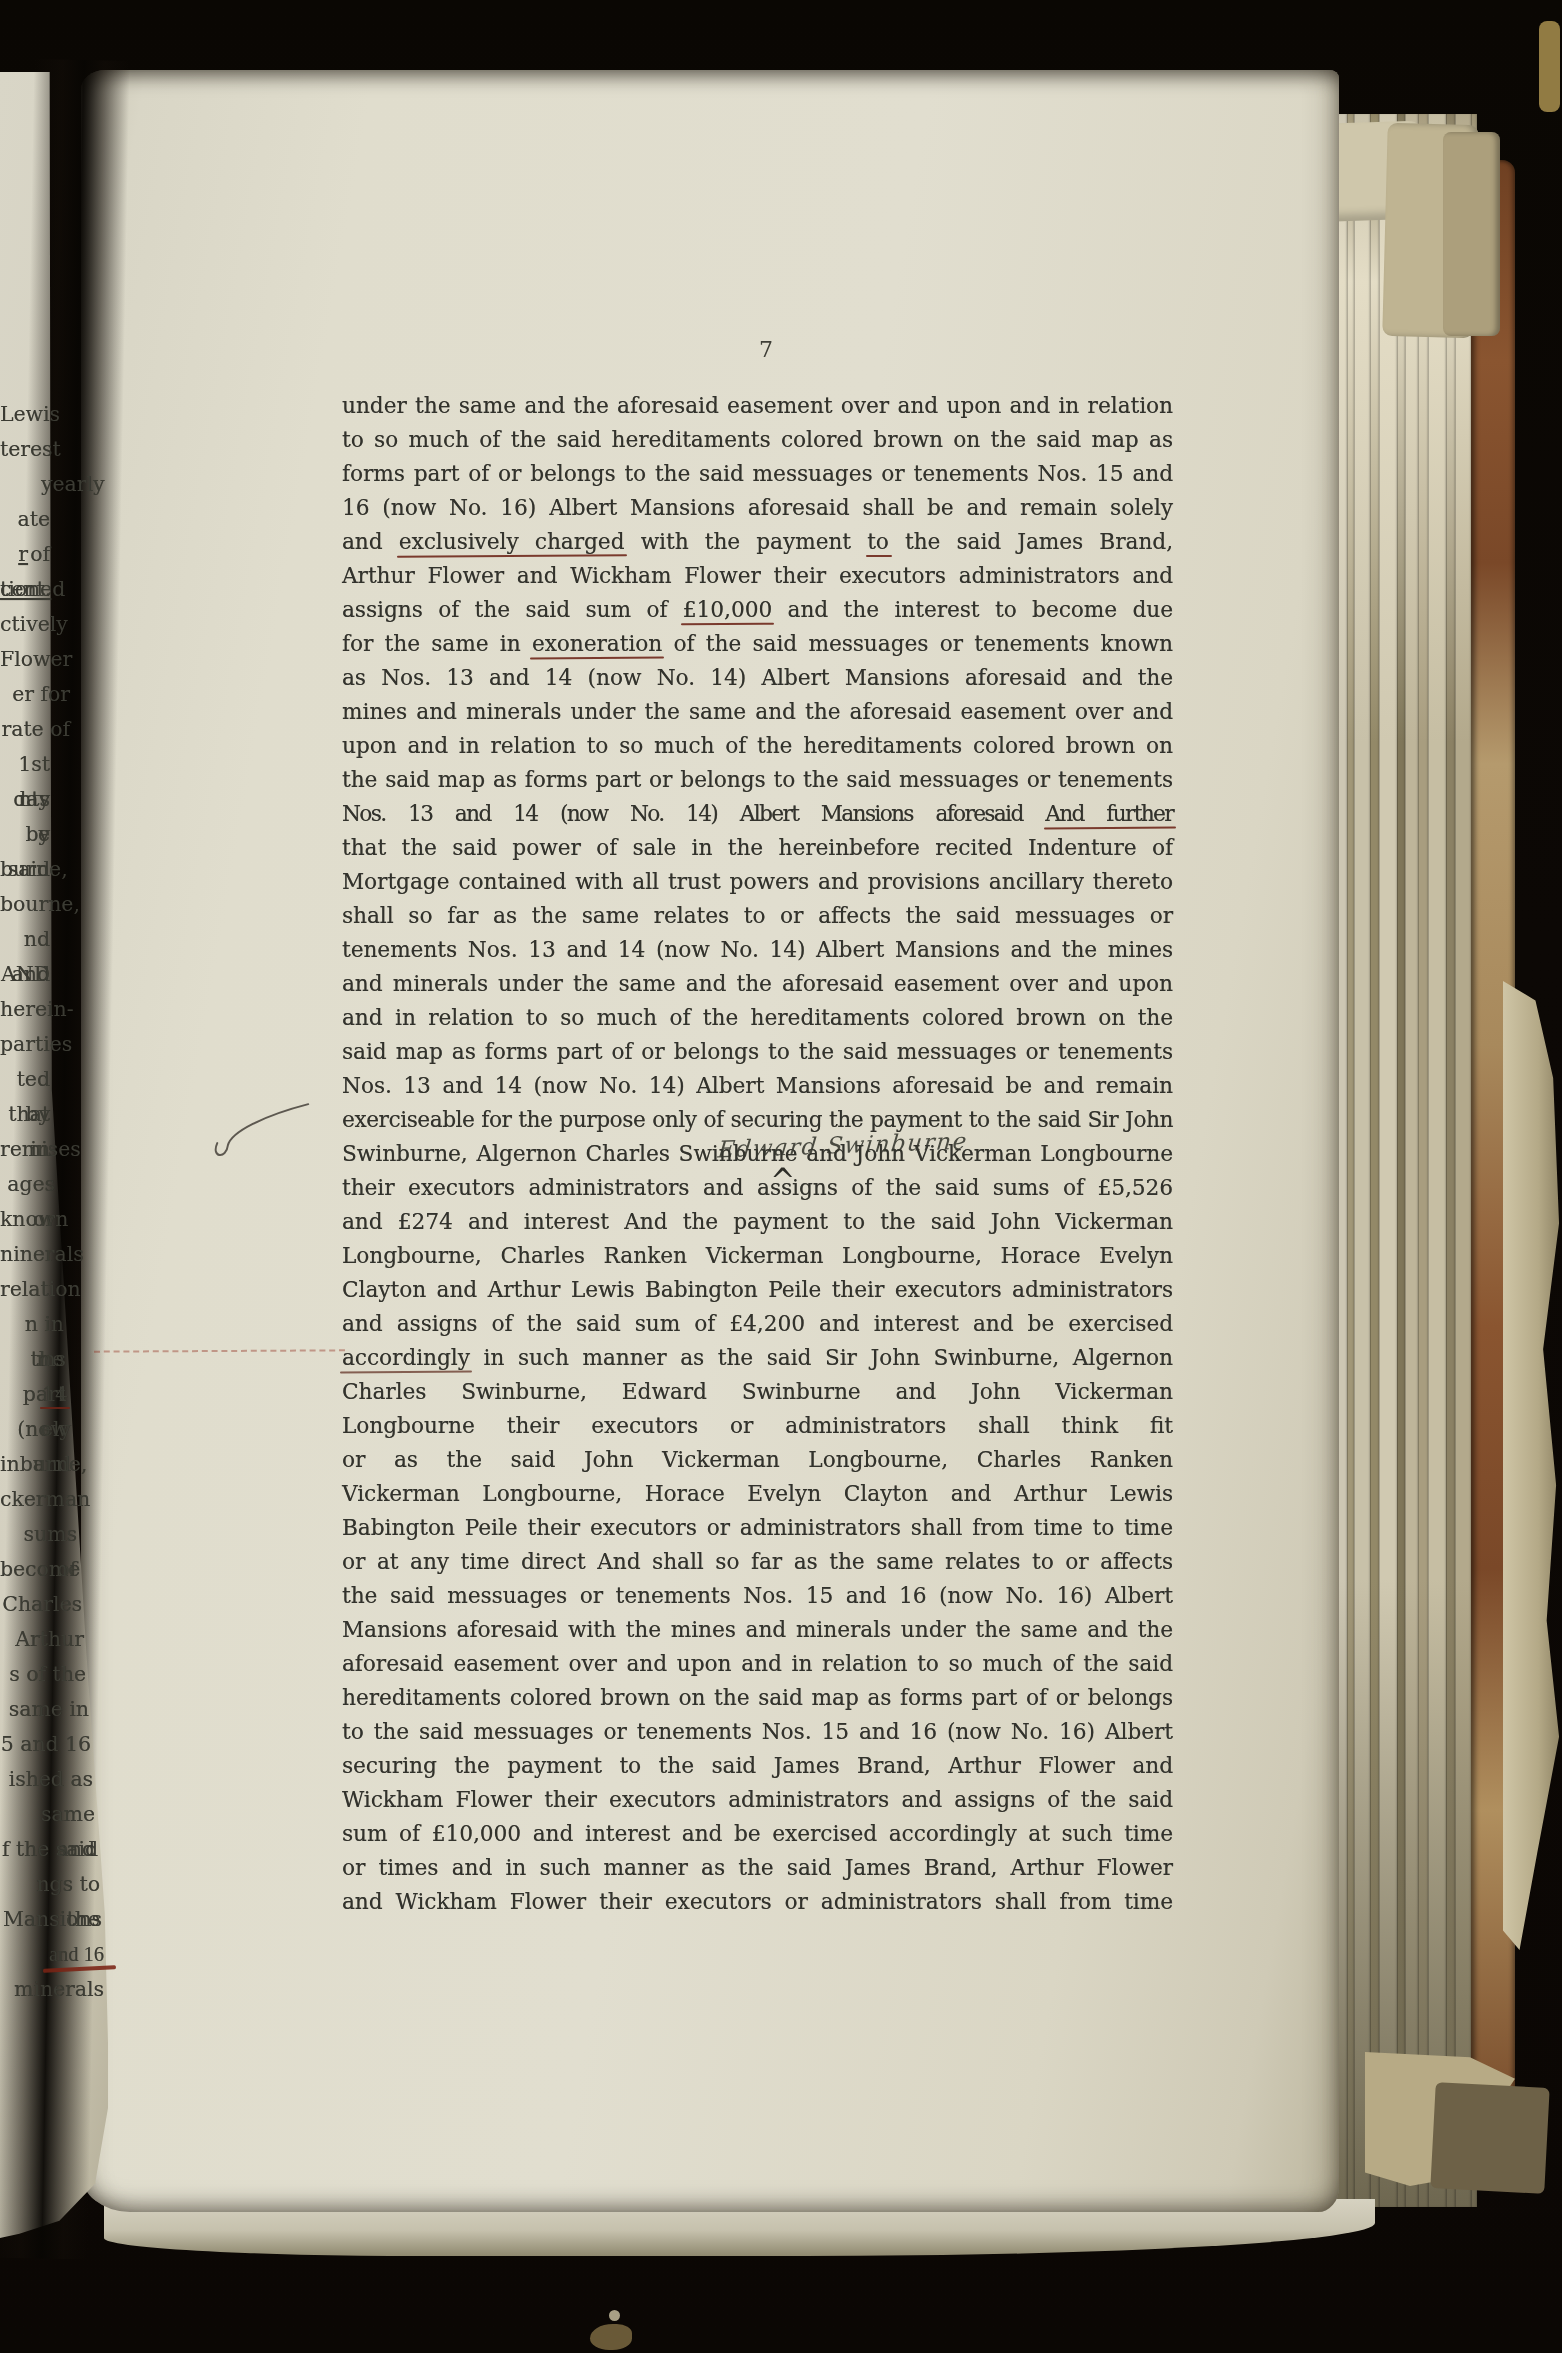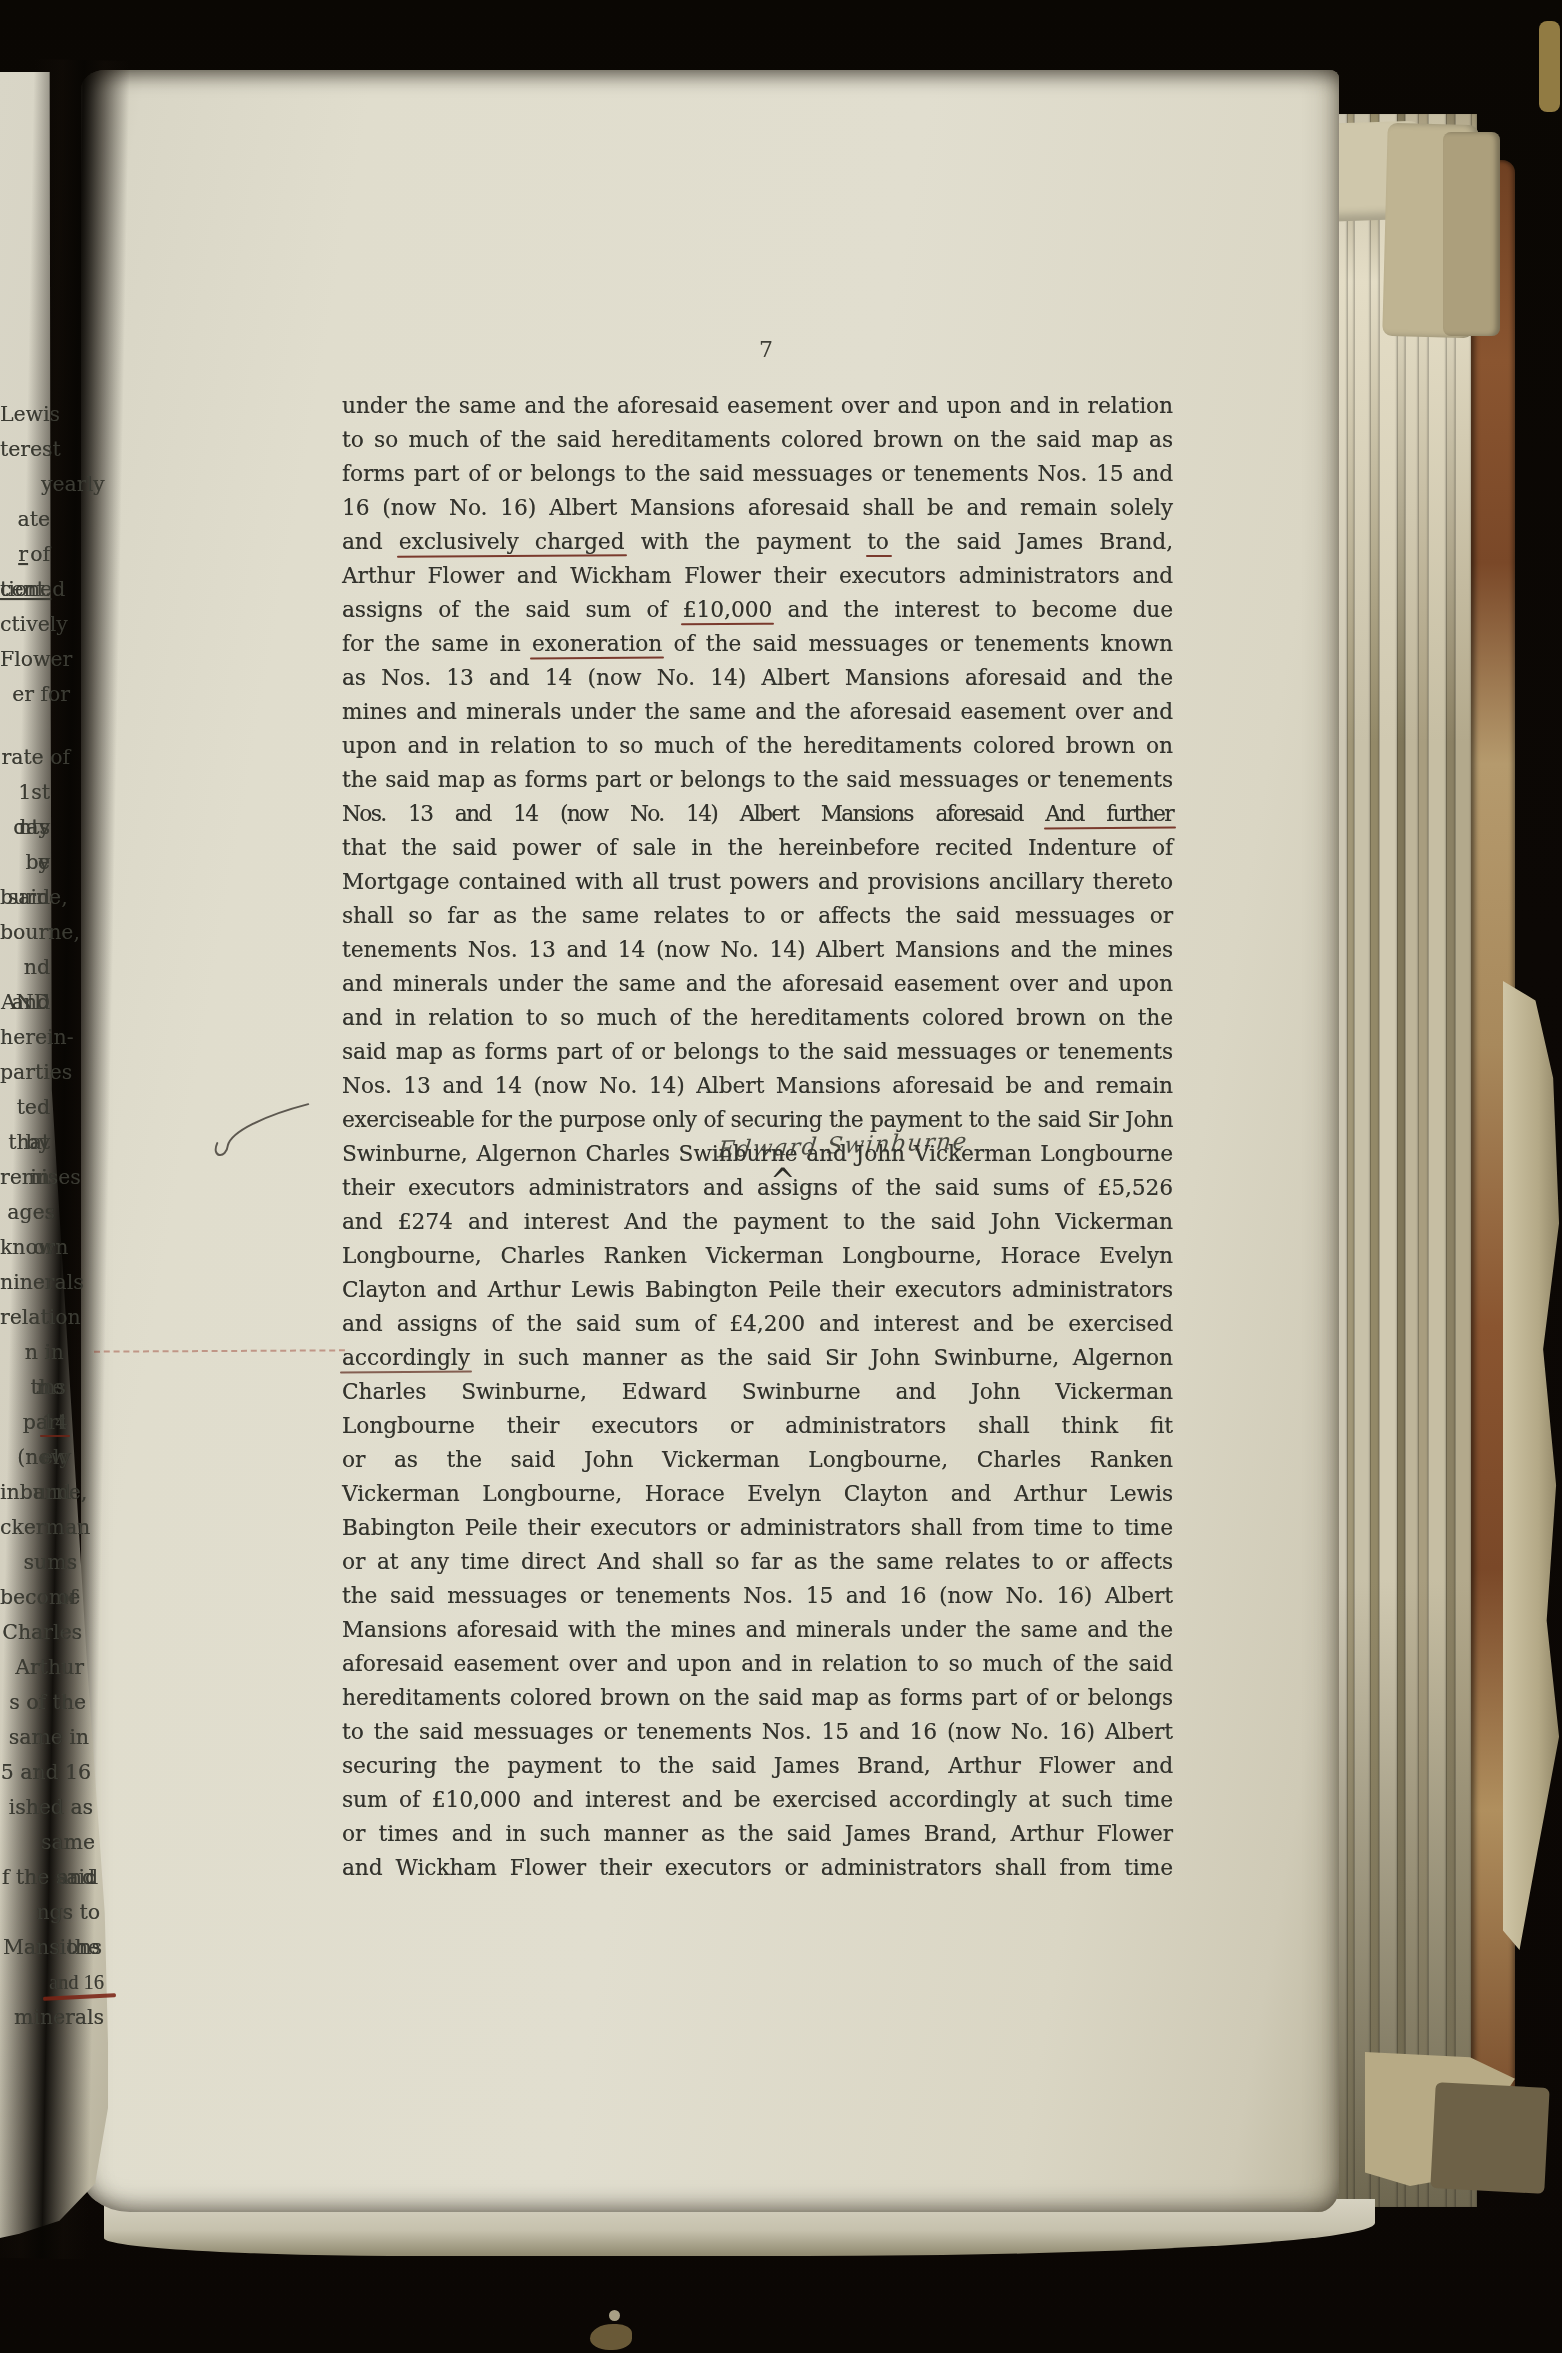--- a/index.html
+++ b/index.html
@@ -102,21 +102,21 @@
   <div class="left-lines" id="leftLines">
       <div class="lline" style="width: 50px;"><span>Lewis</span></div>
       <div class="lline" style="width: 50px;"><span>terest</span></div>
       <div class="lline" style="width: 50px; padding-left: 41px;"><span>yearly</span></div>
       <div class="lline" style="width: 50px;"><span>ate of</span></div>
       <div class="lline" style="width: 28px; text-decoration: underline;"><span>r cent.</span></div>
       <div class="lline" style="width: 50px;"><span>tioned</span></div>
       <div class="lline" style="width: 50px;"><span>ctively</span></div>
       <div class="lline" style="width: 62px;"><span>Flower</span></div>
       <div class="lline" style="width: 70px;"><span>er for</span></div>
-      <div class="lline" style="width: 70px; margin-top: 28px;"><span>rate of</span></div>
+      <div class="lline" style="width: 70px;"><span>rate of</span></div>
       <div class="lline" style="width: 50px;"><span>1st day</span></div>
       <div class="lline" style="width: 50px;"><span>nts by</span></div>
       <div class="lline" style="width: 50px;"><span>e said</span></div>
       <div class="lline" style="width: 50px;"><span>burne,</span></div>
       <div class="lline" style="width: 50px;"><span>bourne,</span></div>
       <div class="lline" style="width: 50px;"><span>nd and</span></div>
       <div class="lline" style="width: 50px;"><span>AND</span></div>
       <div class="lline" style="width: 50px;"><span>herein-</span></div>
       <div class="lline" style="width: 50px;"><span>parties</span></div>
       <div class="lline" style="width: 50px;"><span>ted by</span></div>
@@ -184,20 +184,21 @@
       <div class="tline" style=""><span>or as the said John Vickerman Longbourne, Charles Ranken</span></div>
       <div class="tline" style=""><span>Vickerman Longbourne, Horace Evelyn Clayton and Arthur Lewis</span></div>
       <div class="tline" style=""><span>Babington Peile their executors or administrators shall from time to time</span></div>
       <div class="tline" style=""><span>or at any time direct And shall so far as the same relates to or affects</span></div>
       <div class="tline" style=""><span>the said messuages or tenements Nos. 15 and 16 (now No. 16) Albert</span></div>
       <div class="tline" style=""><span>Mansions aforesaid with the mines and minerals under the same and the</span></div>
       <div class="tline" style=""><span>aforesaid easement over and upon and in relation to so much of the said</span></div>
       <div class="tline" style=""><span>hereditaments colored brown on the said map as forms part of or belongs</span></div>
       <div class="tline" style=""><span>to the said messuages or tenements Nos. 15 and 16 (now No. 16) Albert</span></div>
       <div class="tline" style=""><span>securing the payment to the said James Brand, Arthur Flower and</span></div>
+      <div class="tline" style=""><span>Wickham Flower their executors administrators and assigns of the said</span></div>
       <div class="tline" style=""><span>sum of £10,000 and interest and be exercised accordingly at such time</span></div>
       <div class="tline" style=""><span>or times and in such manner as the said James Brand, Arthur Flower</span></div>
       <div class="tline" style=""><span>and Wickham Flower their executors or administrators shall from time</span></div>
     </div>
 
   <svg class="tick" width="111" height="65" viewBox="0 0 136 80">
     <path d="M16 58 C8 76 27 78 29 61 C33 44 74 24 128 10" fill="none" stroke="#45413a" stroke-width="2.4" stroke-linecap="round" opacity="0.85"></path>
   </svg>
   <div class="red-dash"></div>
   <div class="handwriting">Edward Swinburne</div>

